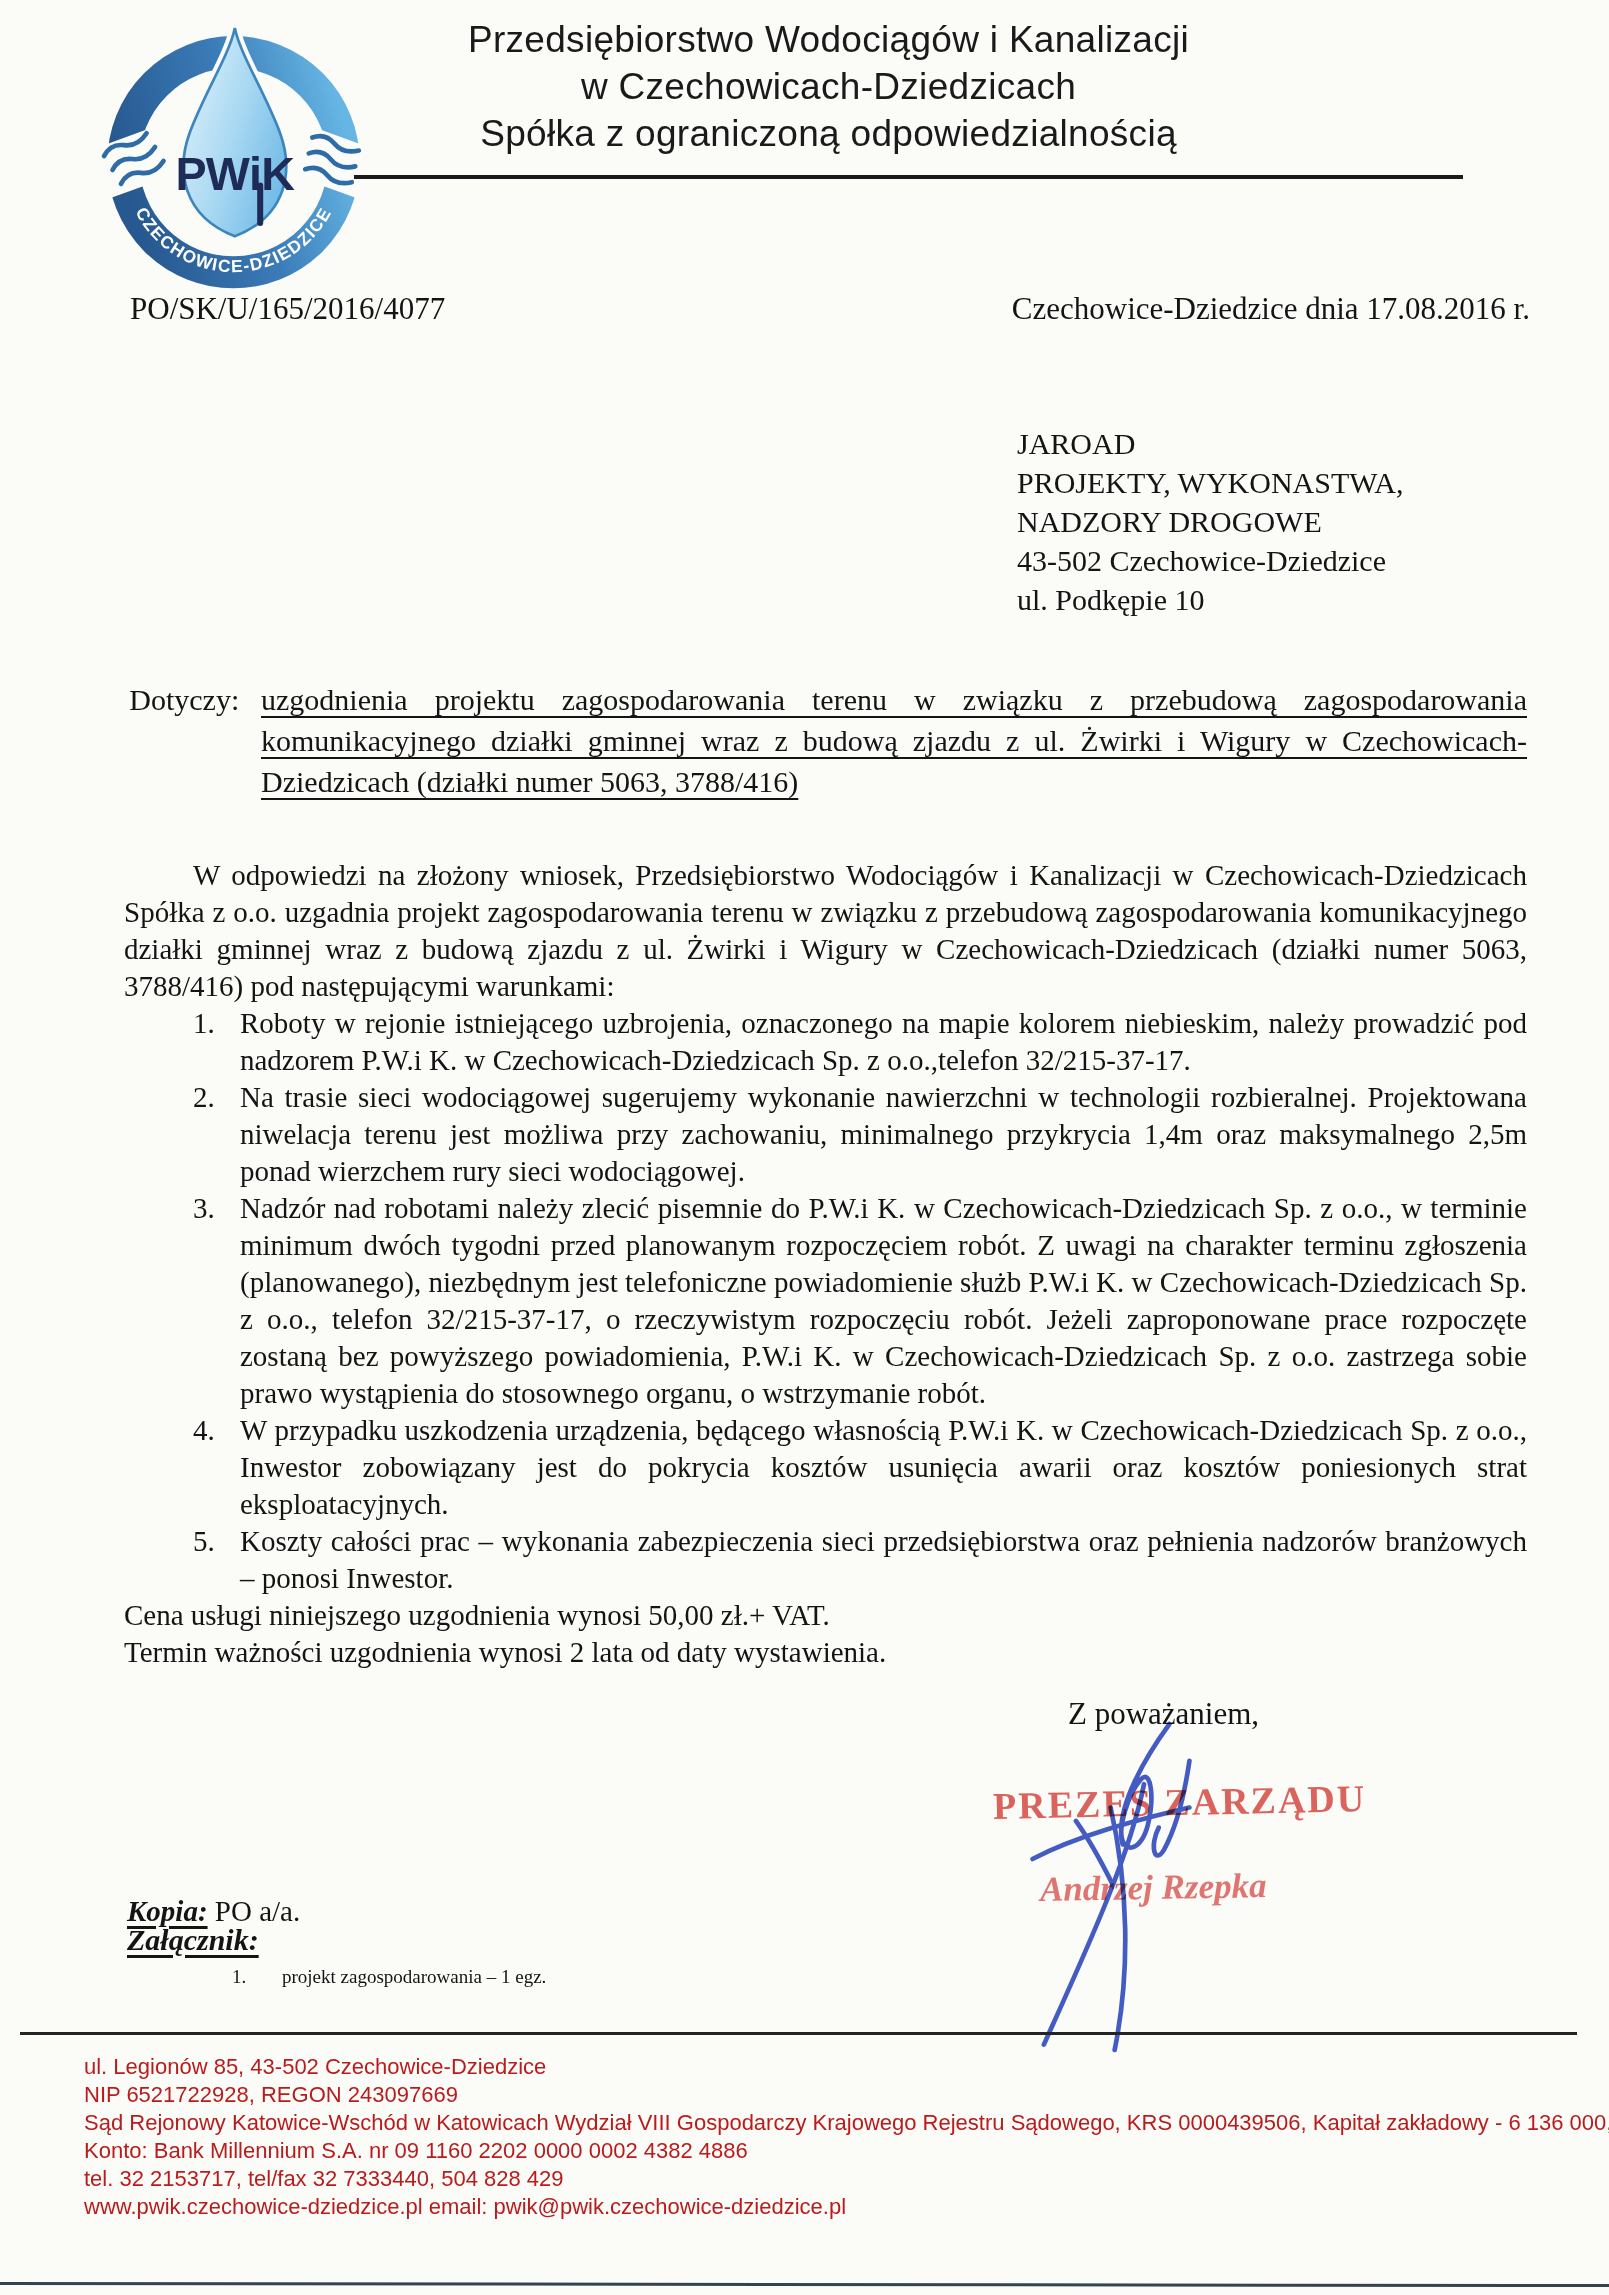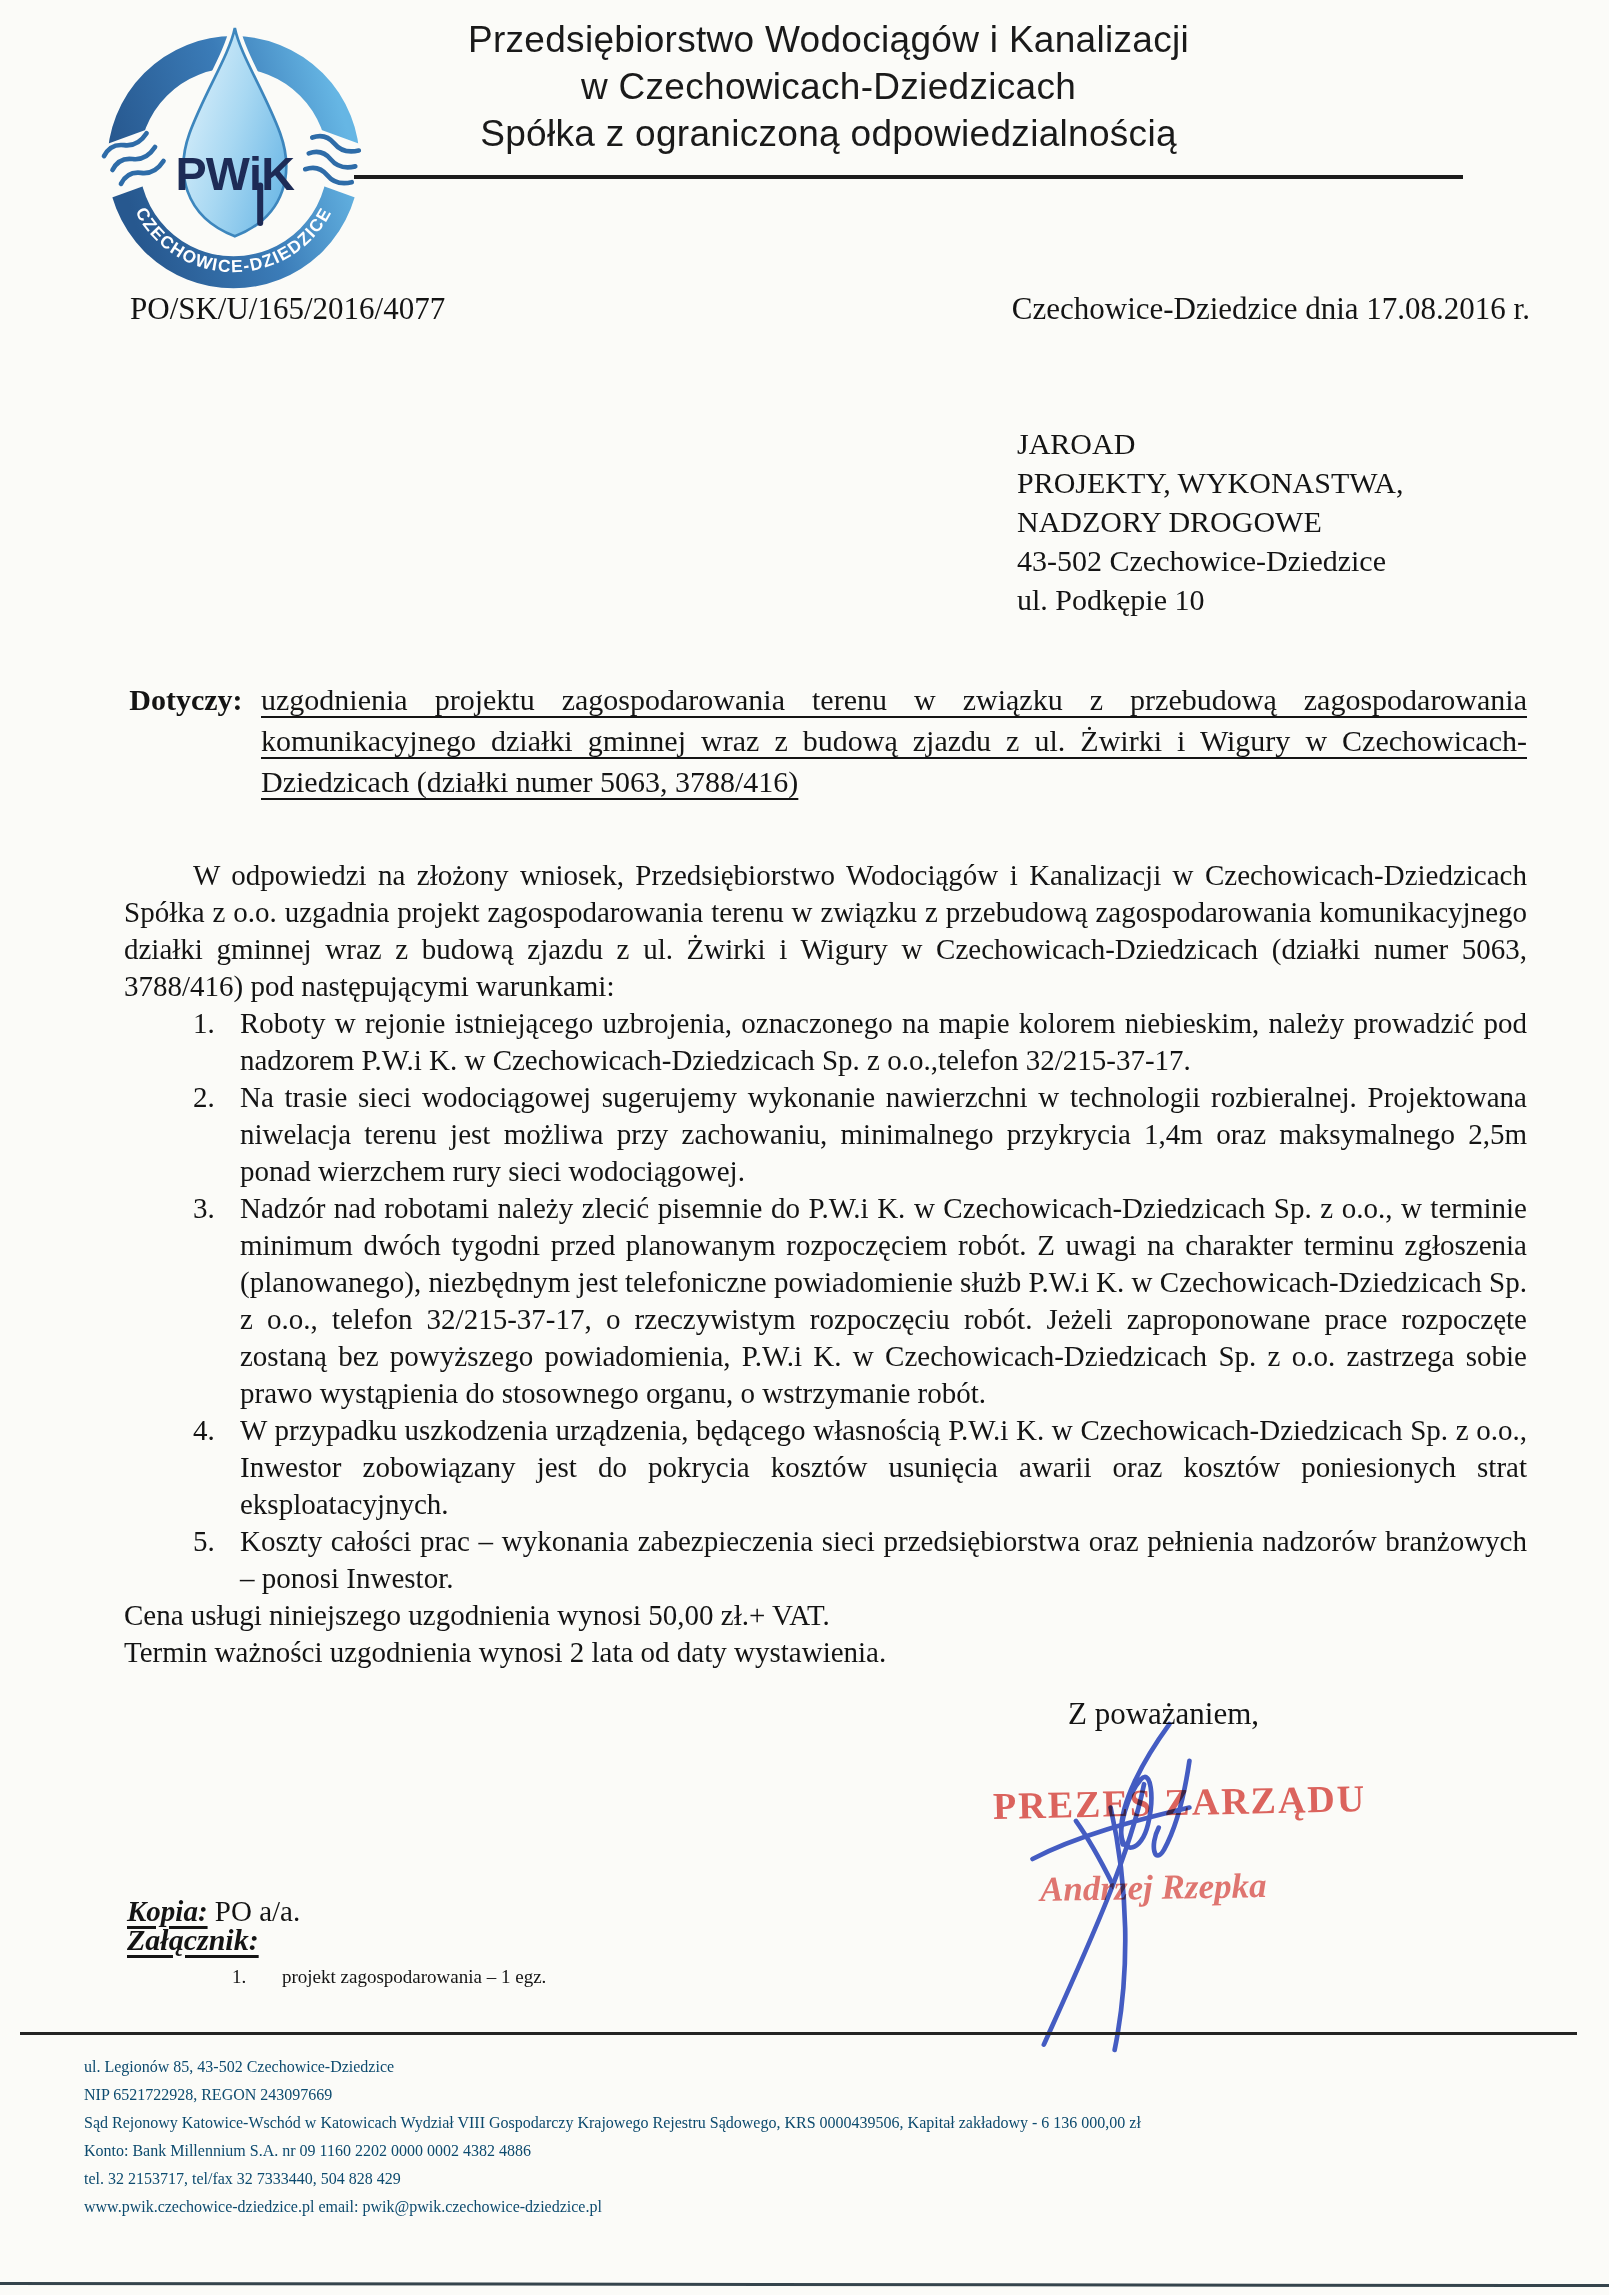--- a/index.html
+++ b/index.html
@@ -20,21 +20,21 @@
 
   
   .ref  { position:absolute; left:130px;  top:291px; font-size:31px; }
   .date { position:absolute; right:80px; top:291px; font-size:31px; }
 
   
   .addressee { position:absolute; left:1017px; top:424px; font-size:30px; font-weight:normal; line-height:39px; }
 
   
   .subject { position:absolute; left:124px; top:679px; width:1403px; font-size:30px; line-height:41px; }
-  .subject .label { position:absolute; left:5.3px; top:0; font-weight:bold; }
+  .subject .label { position:absolute; left:5.3px; top:0; font-weight:normal; }
   .subject .text  {
     display:block; margin-left:137px; text-align:justify;
     text-decoration:underline; text-decoration-thickness:2px; text-underline-offset:6px;
   }
 
   
   .bodytext { position:absolute; left:124px; top:857px; width:1403px; font-size:29px; line-height:37px; text-align:justify; }
   .intro { text-indent:69px; }
   .cond  { position:relative; padding-left:116px; }
   .cond .num { position:absolute; left:69px; top:0; }
@@ -65,21 +65,21 @@
   .copy-line { position:absolute; left:127px; top:1895px; font-size:29px; }
   .copy-line .klabel {
     font-weight:bold; font-style:italic;
     text-decoration:underline; text-decoration-thickness:2.7px; text-underline-offset:4.7px;
   }
 
   
   .footer-rule { position:absolute; left:20px; top:2032px; width:1557px; height:3.3px; background:#242424; }
   .footer {
     position:absolute; left:84px; top:2053px; width:1517px;
-    font-family:Liberation Serif, serif; font-size:16px; line-height:28px; color:#0c4a6e;
+    font-family:Liberation Sans, sans-serif; font-size:22px; line-height:28px; color:#b91c1c;
   }
   .footer div { white-space:nowrap; }
 
   .scan-bottom-line { position:absolute; left:0; top:2283px; width:100%; height:2.7px; background:#35444c; transform:rotate(0.08deg); }
 </style>
 </head>
 <body>
 
 <div class="page">
 

